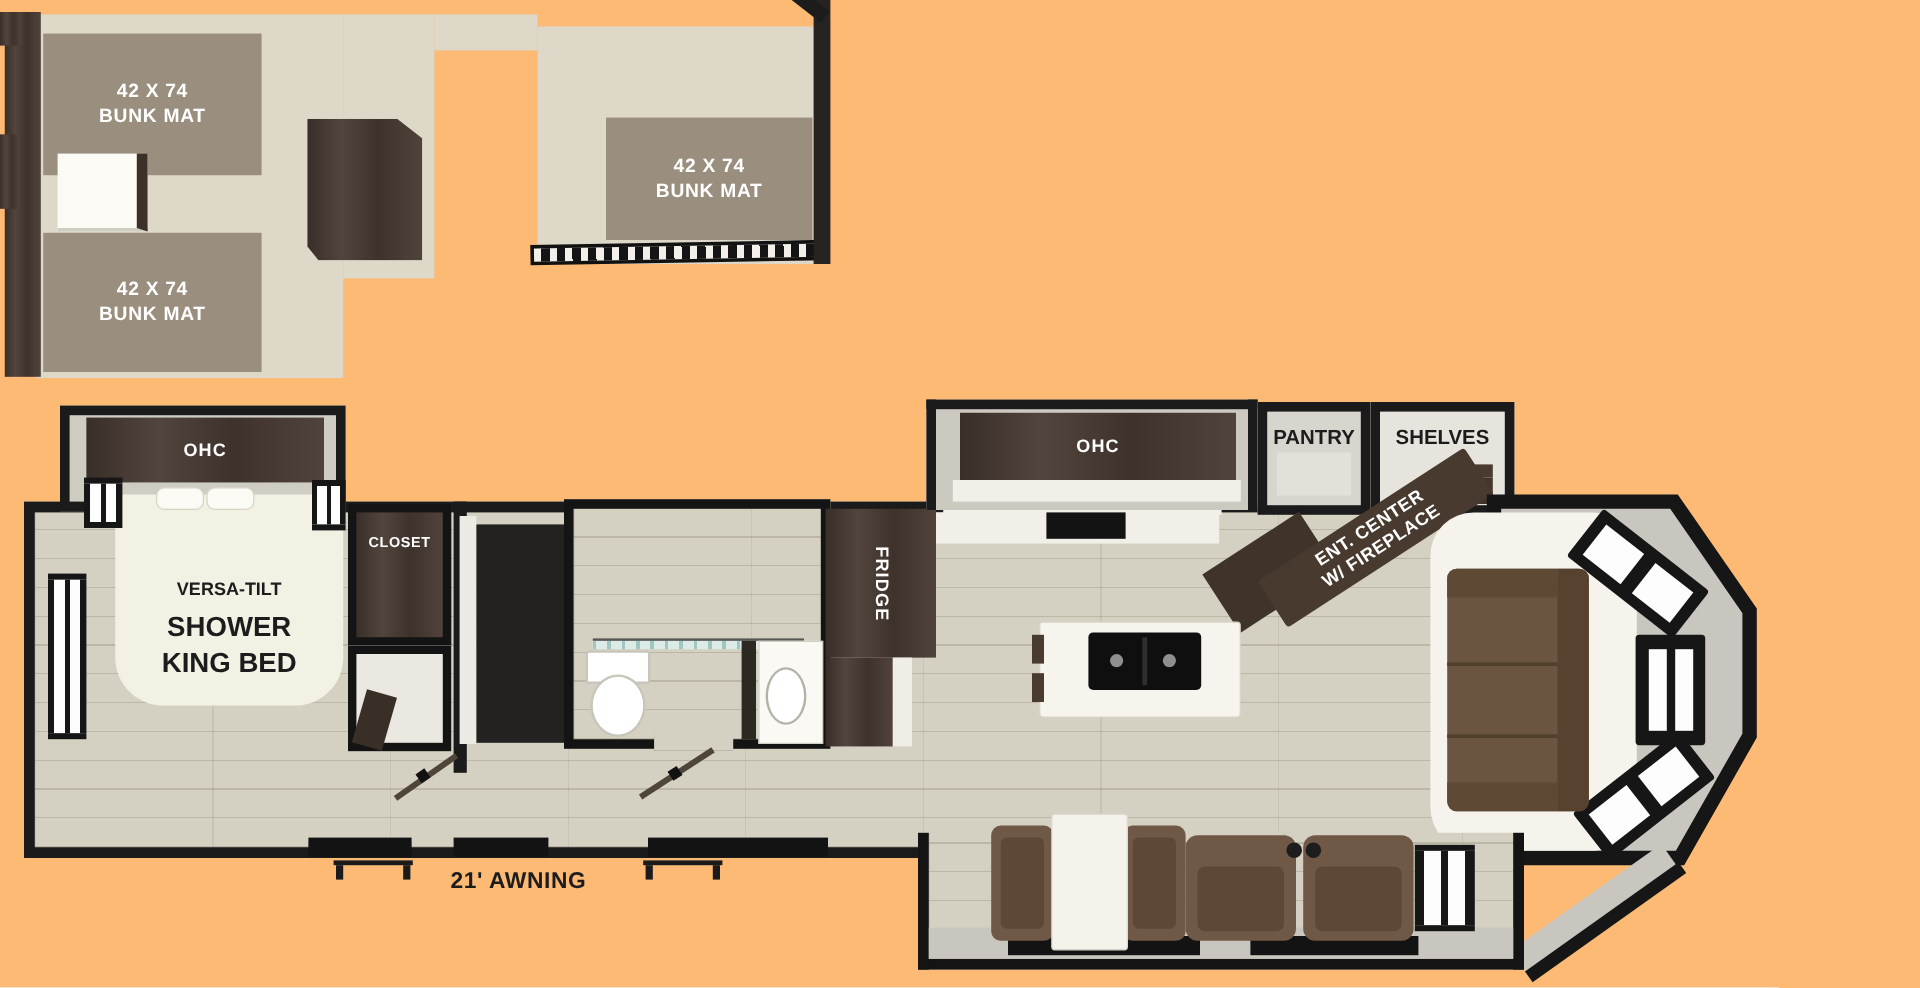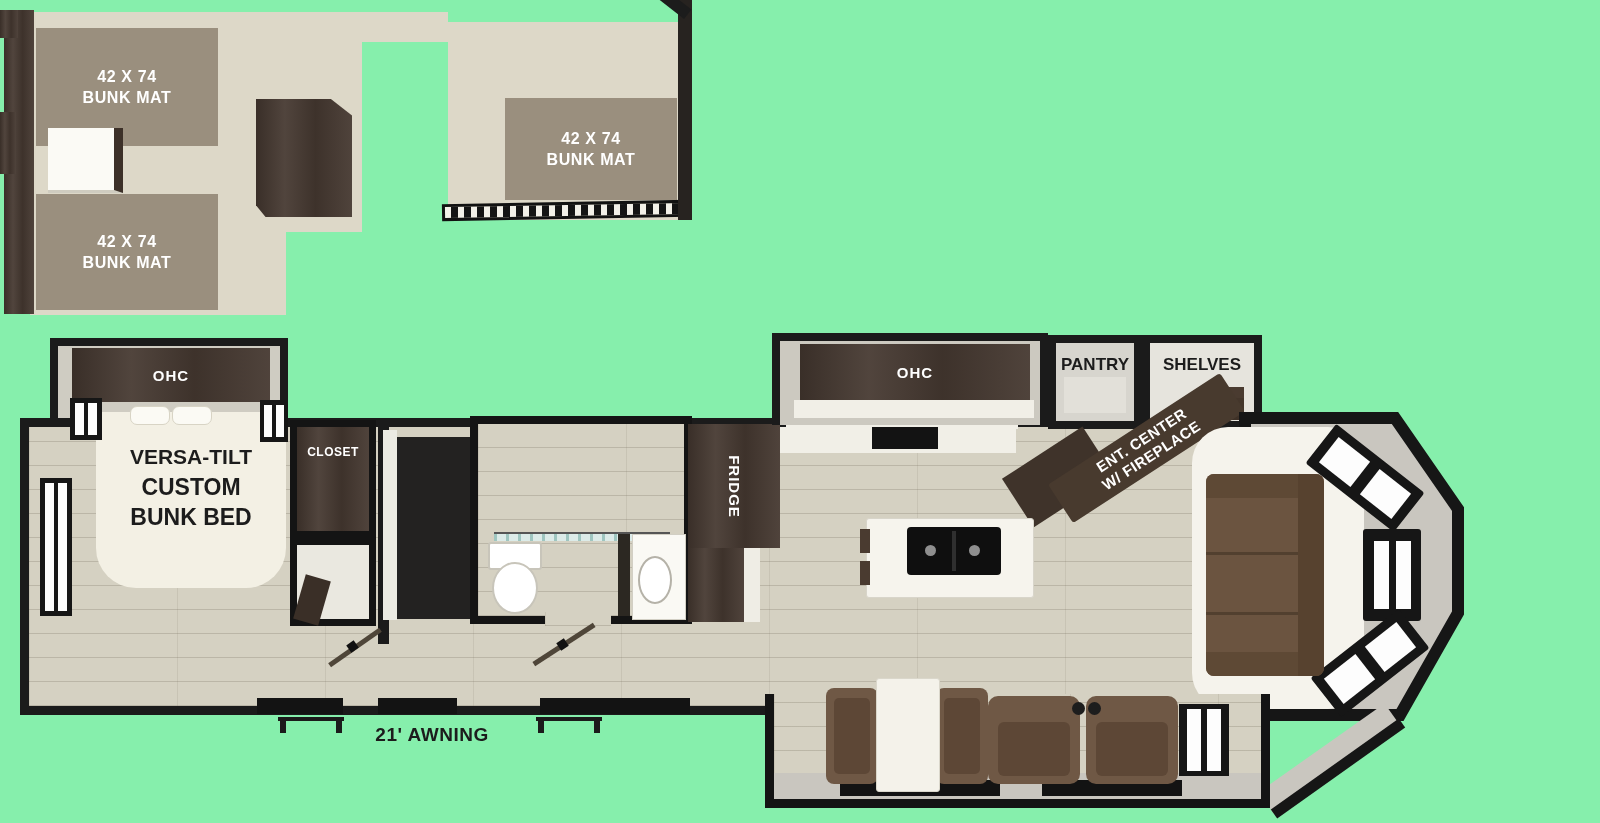--- a/index.html
+++ b/index.html
@@ -1,16 +1,16 @@
 <!DOCTYPE html>
 <html><head>
 <meta charset="utf-8">
 <style>
   html,body{margin:0;padding:0;background:#fff;}
-  #stage{position:relative;width:1600px;height:823px;background:#86efac;overflow:hidden;
+  #stage{position:relative;width:1600px;height:823px;background:#fdba74;overflow:hidden;
          font-family:"Liberation Sans", sans-serif;}
   .abs{position:absolute;}
   .floor{background-color:#d5d1c2;
          background-image:repeating-linear-gradient(0deg, rgba(120,113,96,.28) 0 1px, transparent 1px 24px),
                           repeating-linear-gradient(90deg, rgba(120,113,96,.14) 0 1px, transparent 1px 148px);}
   .loftfloor{background:#ddd8c8;}
   .mat{background:#9a8f7e;display:flex;flex-direction:column;align-items:center;justify-content:center;}
   .mat .l{color:#fff;font-weight:bold;font-size:16px;line-height:21px;letter-spacing:.6px;}
   .darkwood{background-color:#463931;
             background-image:linear-gradient(90deg, rgba(0,0,0,.18), rgba(255,255,255,.06) 30%, rgba(0,0,0,.12) 62%, rgba(255,255,255,.05));}
@@ -72,23 +72,23 @@
   <div class="abs bracket" style="left:536px;top:717px;width:66px;height:13px;"></div>
   <div class="abs lblk ctr" style="left:352px;top:723px;width:160px;height:24px;font-size:19px;letter-spacing:.5px;">21' AWNING</div>
 
   <div class="abs" style="left:50px;top:338px;width:238px;height:88px;border:8px solid #1b1b1b;box-sizing:border-box;background:#cfccc2;"></div>
   <div class="abs darkwood ctr" style="left:72px;top:348px;width:198px;height:54px;">
     <span class="lblw" style="font-size:15px;">OHC</span>
   </div>
 
   <div class="abs" style="left:96px;top:412px;width:190px;height:176px;background:#f3f0e4;border-radius:0 0 40px 40px;
               display:flex;flex-direction:column;align-items:center;padding-top:30px;box-sizing:border-box;">
-    <div class="lblk" style="font-size:21px;line-height:30px;">VERSA-TILT</div>
-    <div class="lblk" style="font-size:23px;line-height:30px;">CUSTOM</div>
-    <div class="lblk" style="font-size:23px;line-height:30px;">BUNK BED</div>
+    <div class="lblk" style="font-size:15px;line-height:30px;margin-top:35px;">VERSA-TILT</div>
+    <div class="lblk" style="font-size:23px;line-height:30px;">SHOWER</div>
+    <div class="lblk" style="font-size:23px;line-height:30px;">KING BED</div>
   </div>
   <div class="abs" style="left:130px;top:406px;width:38px;height:17px;background:#fbfaf4;border:1px solid #d8d4c5;border-radius:7px;"></div>
   <div class="abs" style="left:172px;top:406px;width:38px;height:17px;background:#fbfaf4;border:1px solid #d8d4c5;border-radius:7px;"></div>
 
   <div class="abs winv" style="left:70px;top:398px;width:32px;height:42px;"></div>
   <div class="abs winv" style="left:260px;top:400px;width:28px;height:42px;"></div>
   <div class="abs winv" style="left:40px;top:478px;width:32px;height:138px;"></div>
 
   <div class="abs darkwood" style="left:290px;top:420px;width:86px;height:118px;border:7px solid #141414;box-sizing:border-box;">
     <div class="lblw ctr" style="position:absolute;left:0;top:18px;width:100%;font-size:12px;letter-spacing:.5px;">CLOSET</div>

